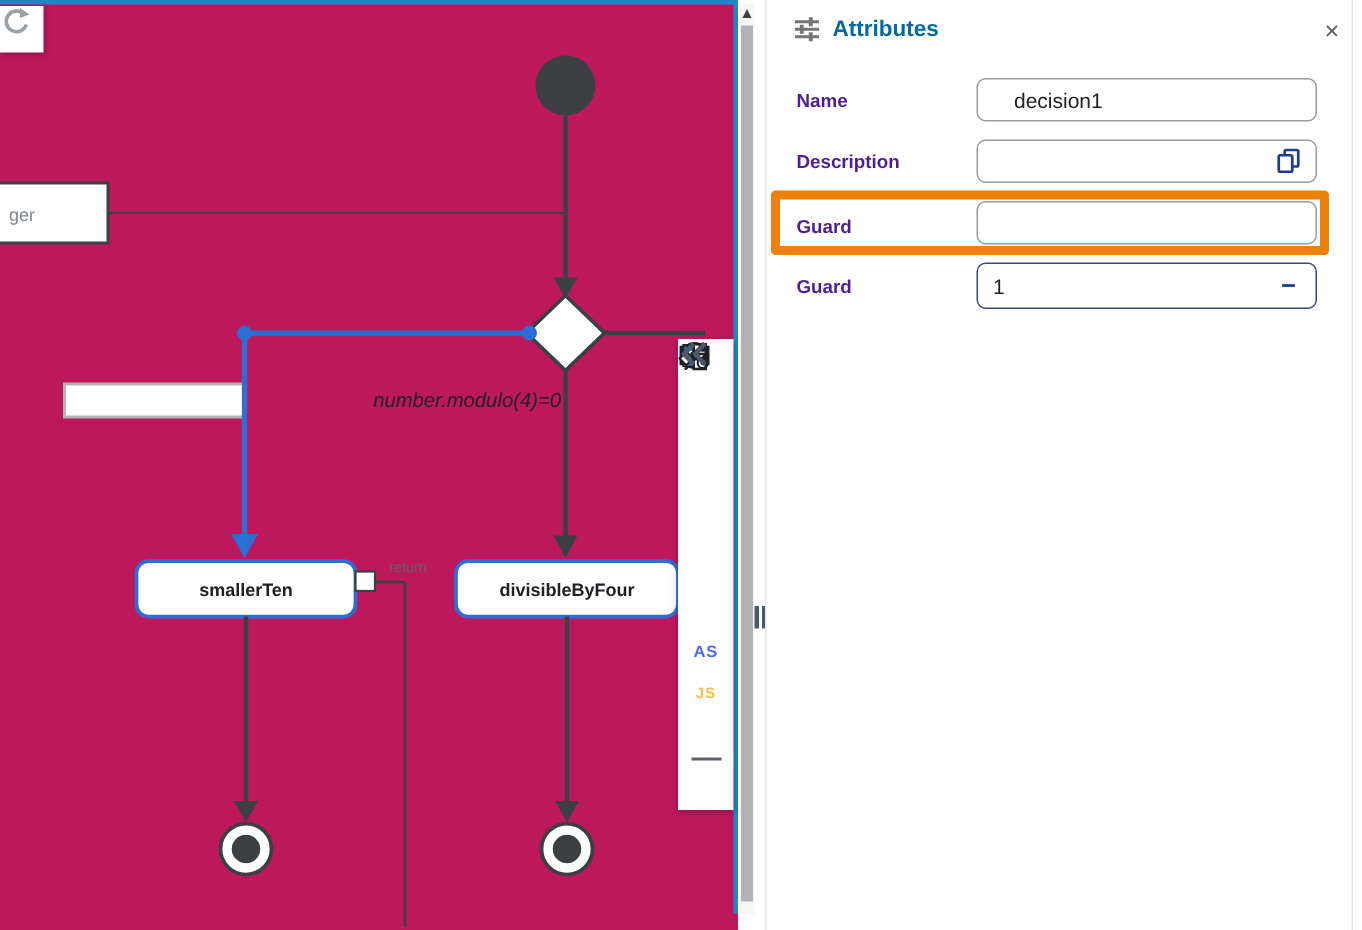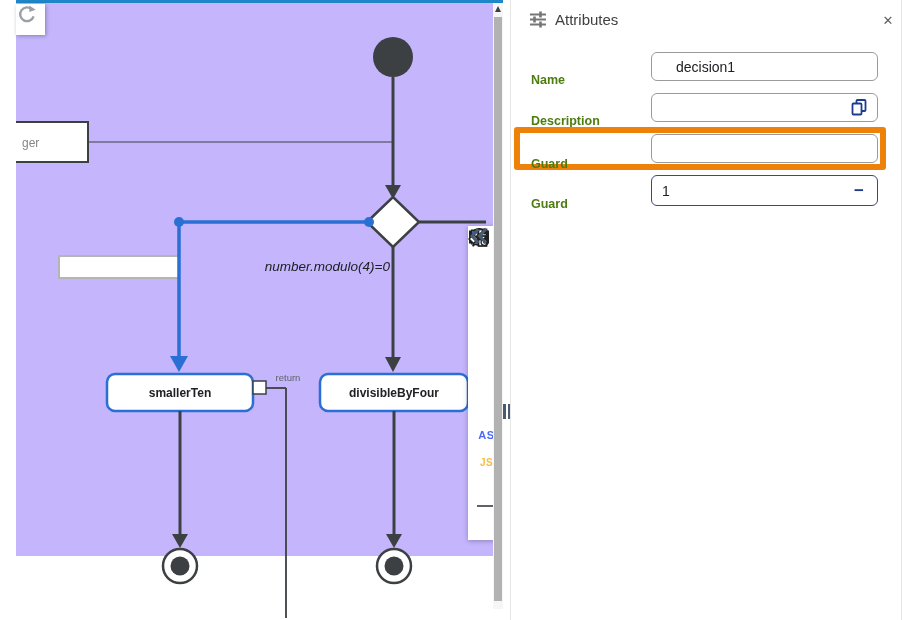--- a/index.html
+++ b/index.html
@@ -2,21 +2,21 @@
 <html><head>
 <meta charset="utf-8">
 <style>
   html,body{margin:0;padding:0;}
   body{
     width:908px;height:620px;position:relative;overflow:hidden;
     background:#ffffff;font-family:"Liberation Sans",sans-serif;
     -webkit-font-smoothing:antialiased;
   }
   
-  .canvas{position:absolute;left:0;top:0;width:492px;height:556px;background:#c4b5fd;margin-left:16px;}
+  .canvas{position:absolute;left:0;top:0;width:492px;height:620px;background:#be185d;}
   .border-top{position:absolute;left:0;top:0;width:492px;height:3px;background:#1f86c9;}
   .border-right{position:absolute;left:489px;top:0;width:3px;height:609px;background:#1f86c9;}
   .canvas svg{position:absolute;left:0;top:0;}
   .redo-btn{
     position:absolute;left:0;top:4px;width:29px;height:31px;background:#fff;
     box-shadow:1px 1px 4px rgba(0,0,0,.3);display:flex;align-items:center;justify-content:center;
   }
   
   .shape-toolbar{
     position:absolute;left:452px;top:226px;width:37px;height:314px;background:#fff;
@@ -39,27 +39,27 @@
   .splitter{position:absolute;left:503px;top:0;width:7px;height:620px;background:#fff;}
   .splitter .grip{position:absolute;left:0;top:404px;display:flex;gap:2px;}
   .splitter .grip span{display:block;width:2.5px;height:15px;background:#4a5a6e;}
   
   .panel{
     position:absolute;left:510px;top:0;width:398px;height:620px;background:#fff;
     border-left:1px solid #e6e6e6;box-sizing:border-box;
   }
   .panel-scroll-line{position:absolute;right:6px;top:0;width:1px;height:620px;background:#e3e3e3;}
   .panel-header{position:absolute;left:17px;top:10px;display:flex;align-items:center;gap:7px;}
-  .panel-title{font-size:15px;color:#404040;}
+  .panel-title{font-size:15px;color:#0369a1;font-weight:bold;}
   .close-btn{
     position:absolute;left:368px;top:12px;width:18px;height:18px;border:0;background:none;
     color:#5f6368;font-size:13px;line-height:18px;text-align:center;padding:0;cursor:pointer;font-family:inherit;
   }
   .field-row{position:absolute;left:0;width:398px;}
-  .field-label{position:absolute;left:20px;font-size:12.5px;font-weight:bold;color:#4d7c0f;margin-top:13px;}
+  .field-label{position:absolute;left:20px;font-size:12.5px;font-weight:bold;color:#4c1d95;}
   .field-input{
     position:absolute;left:140px;width:227px;height:29px;box-sizing:border-box;
     border:1px solid #9b9b9b;border-radius:6px;background:#fff;
     font-family:"Liberation Sans",sans-serif;font-size:14px;color:#202124;padding:0 30px 0 10px;outline:none;
   }
   .input-order{border:1.5px solid #3a4a7a;}
   .copy-btn{position:absolute;left:338px;width:20px;height:20px;border:0;background:none;padding:0;cursor:pointer;}
   .minus-btn{
     position:absolute;left:338px;width:20px;height:20px;border:0;background:none;padding:0;cursor:pointer;
     color:#1d3c8f;font-size:17px;font-weight:bold;line-height:18px;font-family:inherit;

